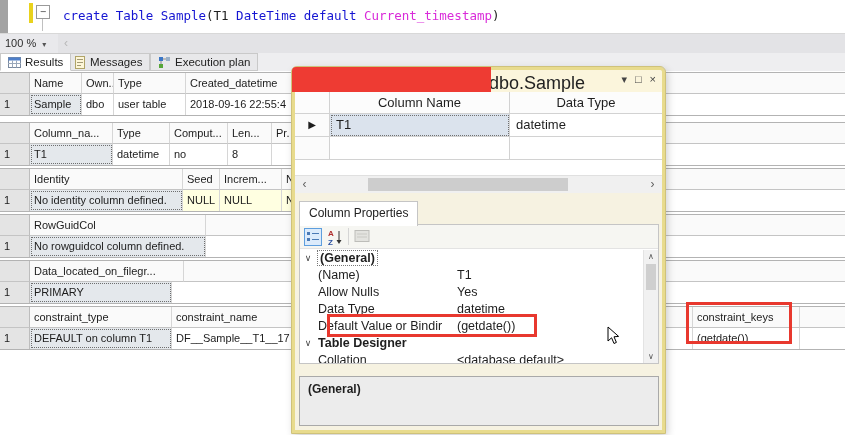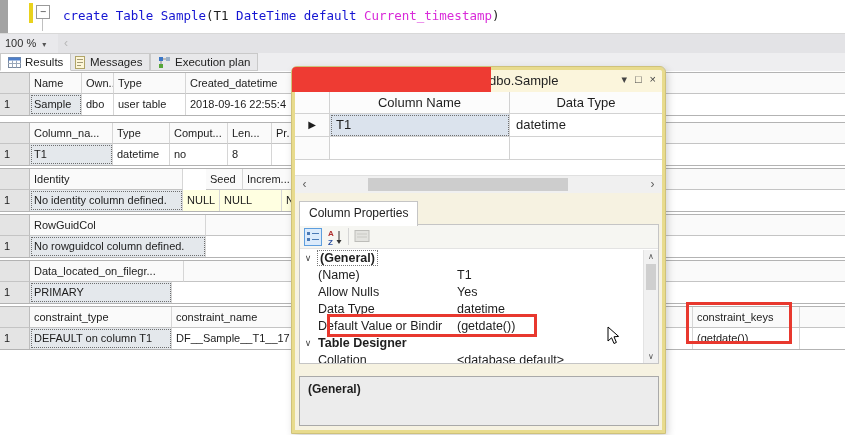--- a/index.html
+++ b/index.html
@@ -44,21 +44,21 @@
 
   
   .redbox{position:absolute;border:3px solid #e8382e;box-sizing:border-box;z-index:6;}
   .boxA{left:686px;top:302px;width:106px;height:42px;}
 
   
   .dialog{position:absolute;left:292px;top:67px;width:373px;height:366px;box-sizing:border-box;
           border:3px solid #e8db8d;outline:1px solid #cfc27a;border-radius:5px 5px 0 0;background:#f6f2e1;
           z-index:5;box-shadow:2px 3px 9px rgba(0,0,0,.22);}
   .titlebar{position:absolute;left:0;top:0;width:100%;height:22px;background:#fbf5dc;border-radius:3px 3px 0 0;}
-  .title{position:absolute;left:194px;top:3px;font-size:13px;color:#222;}
+  .title{position:absolute;left:194px;top:3px;font-size:18px;color:#222;}
   .winbtns{position:absolute;right:6px;top:3px;display:flex;gap:8px;font-size:11px;color:#444;}
   .winbtns span{cursor:default;}
   .redaction{position:absolute;left:-3px;top:-3px;width:199px;height:25px;background:#ee3b33;border-radius:4px 0 0 0;z-index:2;}
 
   .dgrid{position:absolute;left:0;top:22px;width:367px;height:83px;background:#fff;}
   .dgr{display:flex;height:23px;}
   .dgr.head{height:22px;}
   .dgc{box-sizing:border-box;border-right:1px solid #d2d2d2;border-bottom:1px solid #d2d2d2;font-size:13px;line-height:22px;
        overflow:hidden;white-space:nowrap;color:#1e1e1e;}
   .dgc.sel{width:35px;background:#fbfbfb;text-align:center;font-size:10px;}
@@ -178,21 +178,21 @@
           <div class="c dcell" style="width: 57px;">datetime</div>
           <div class="c dcell" style="width: 58px;">no</div>
           <div class="c dcell" style="width: 44px;">8</div>
           <div class="c dcell fx"></div>
         </div>
       </div>
       <div class="rgrid" style="top: 97px;">
         <div class="grow head">
           <div class="c corner" style="width: 30px;"></div>
           <div class="c hcell" style="width: 153px;">Identity</div>
-          <div class="c hcell" style="width: 37px; margin-left: 23px;">Seed</div>
+          <div class="c hcell" style="width: 37px;">Seed</div>
           <div class="c hcell" style="width: 62px;">Increm...</div>
           <div class="c hcell" style="width: 80px;">N</div>
           <div class="c hcell fx"></div>
         </div>
         <div class="grow">
           <div class="c rownum" style="width: 30px;">1</div>
           <div class="c dcell selected" style="width: 153px;">No identity column defined.</div>
           <div class="c dcell null" style="width: 37px;">NULL</div>
           <div class="c dcell null" style="width: 62px;">NULL</div>
           <div class="c dcell null" style="width: 80px;">N</div>

